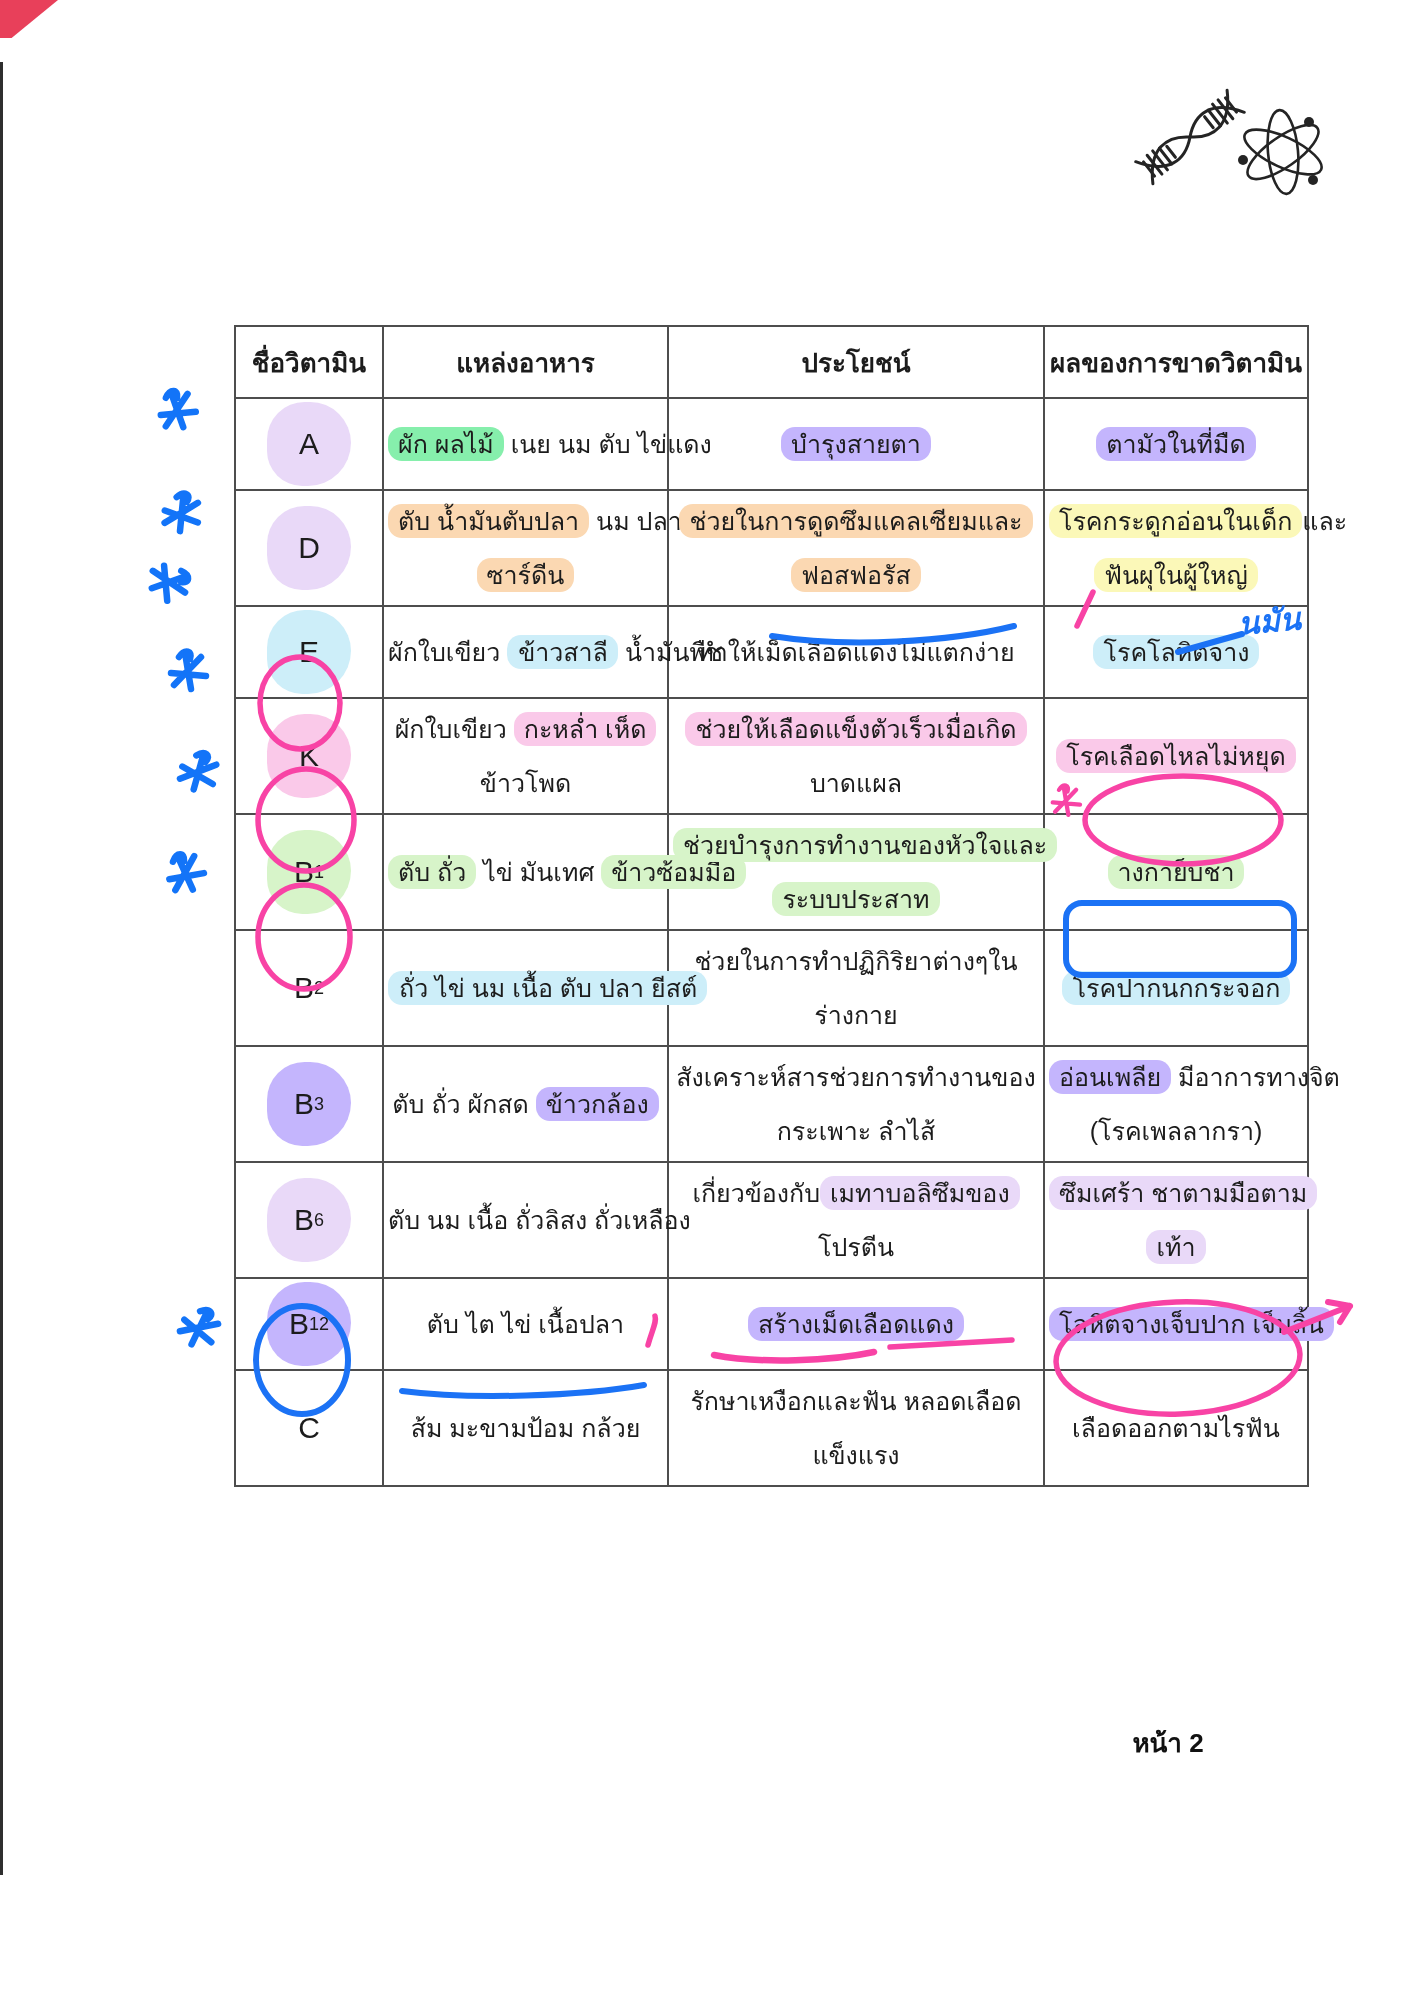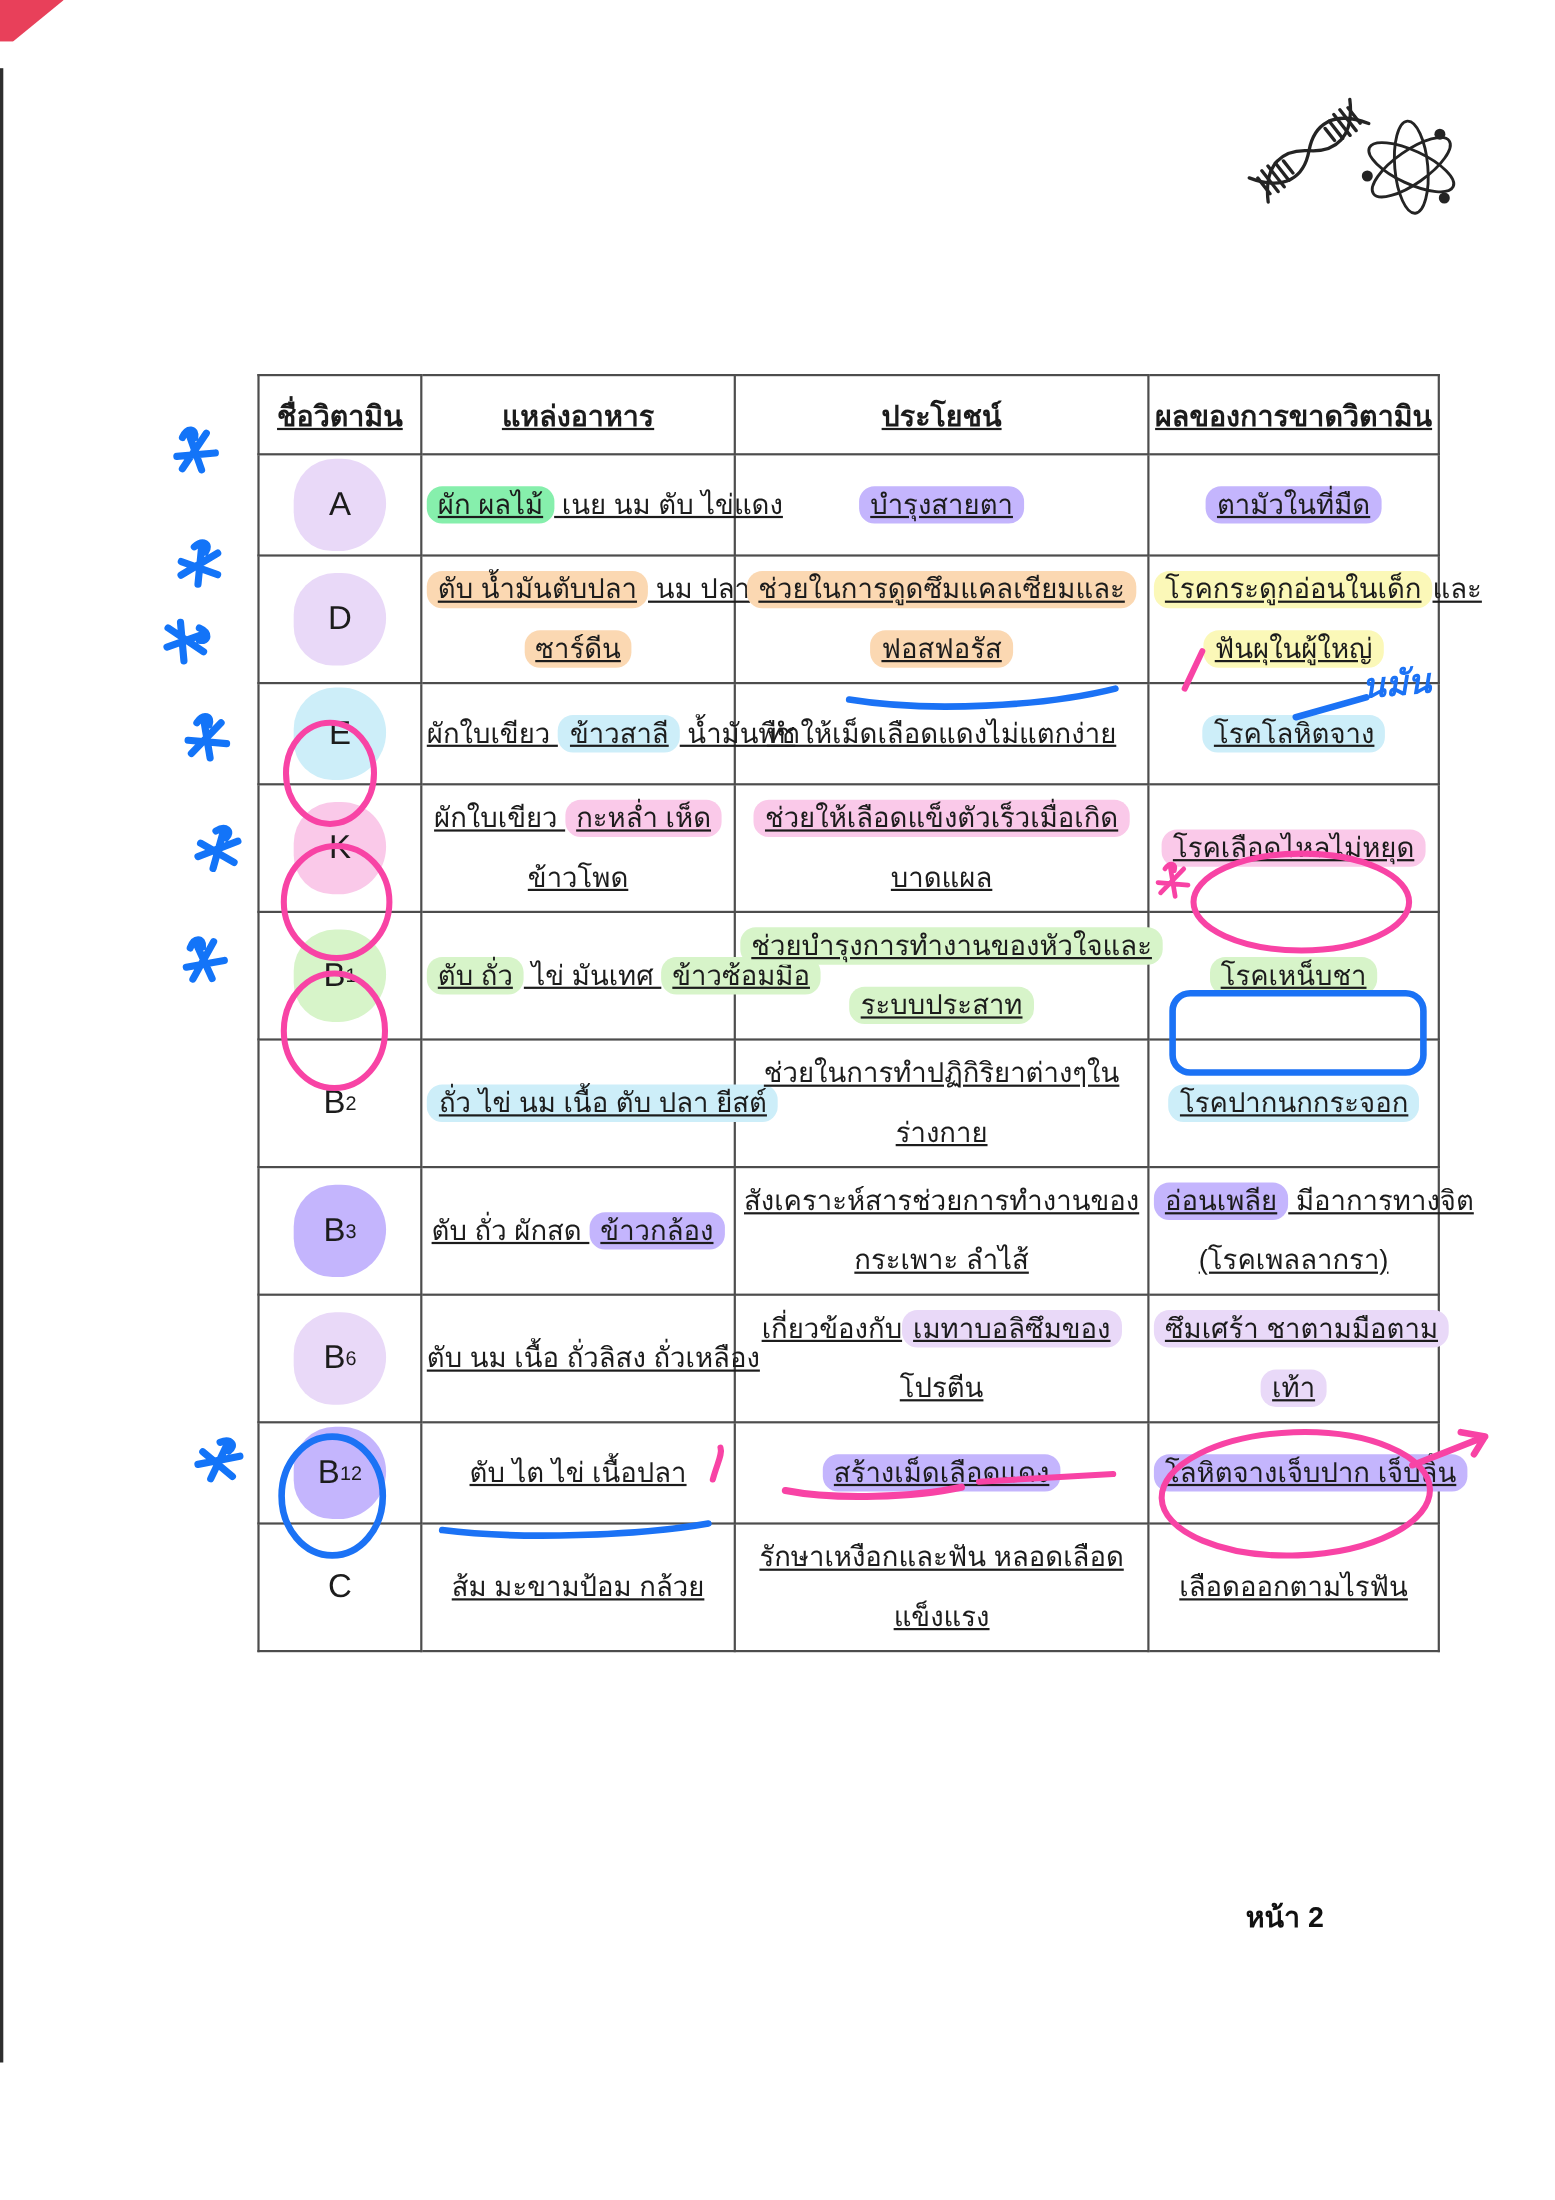--- a/index.html
+++ b/index.html
@@ -4,22 +4,22 @@
 <style>
   html,body { margin:0; padding:0; background:#ffffff; }
   .page {
     position:relative; width:1414px; height:2000px; background:#ffffff;
     font-family:"Liberation Sans", sans-serif; color:#1c1c1c; overflow:hidden;
   }
   .edge-line { position:absolute; left:0; top:62px; width:3px; height:1813px; background:#2e2e2e; }
   .corner { position:absolute; left:0; top:0; width:58px; height:38px; background:#e8405a;
             clip-path:polygon(0 0,100% 0,20% 100%,0 100%); }
 
-  table.vit { position:absolute; left:234px; top:340px; width:1073px;
-              border-collapse:collapse; table-layout:fixed;text-decoration:underline; }
+  table.vit { position:absolute; left:234px; top:325px; width:1073px;
+              border-collapse:collapse; table-layout:fixed; }
   .vit th, .vit td { border:2px solid #4d4d4d; text-align:center; vertical-align:middle; padding:3px 4px; }
   .vit th { font-size:26px; font-weight:bold; height:64px; }
   .vit td { font-size:25px; }
   .line { line-height:54px; white-space:nowrap; }
 
   .hl { padding:3px 10px; border-radius:14px; }
   .hl-green  { background:#86efac;text-align:right; }
   .hl-green2 { background:#d7f4c9; }
   .hl-salmon { background:#c4b5fd; }
   .hl-orange { background:#fbd8b2; }
@@ -120,21 +120,21 @@
         <tr style="height: 116px;">
           <td><span class="blob hl-green2">B<sub>1</sub></span></td>
           <td>
             <div class="line"><span class="hl hl-green2">ตับ ถั่ว</span><span> ไข่ มันเทศ </span><span class="hl hl-green2">ข้าวซ้อมมือ</span></div>
           </td>
           <td>
             <div class="line"><span class="hl hl-green2">ช่วยบำรุงการทำงานของหัวใจและ</span></div>
             <div class="line"><span class="hl hl-green2">ระบบประสาท</span></div>
           </td>
           <td>
-            <div class="line"><span class="hl hl-green2">โรคเหน็บชา</span></div>
+            <div class="line"><span class="hl hl-green2">างกาย็บชา</span></div>
           </td>
         </tr>
         <tr style="height: 116px;">
           <td><span class="blob blob-none">B<sub>2</sub></span></td>
           <td>
             <div class="line"><span class="hl hl-blue">ถั่ว ไข่ นม เนื้อ ตับ ปลา ยีสต์</span></div>
           </td>
           <td>
             <div class="line"><span>ช่วยในการทำปฏิกิริยาต่างๆใน</span></div>
             <div class="line"><span>ร่างกาย</span></div>

